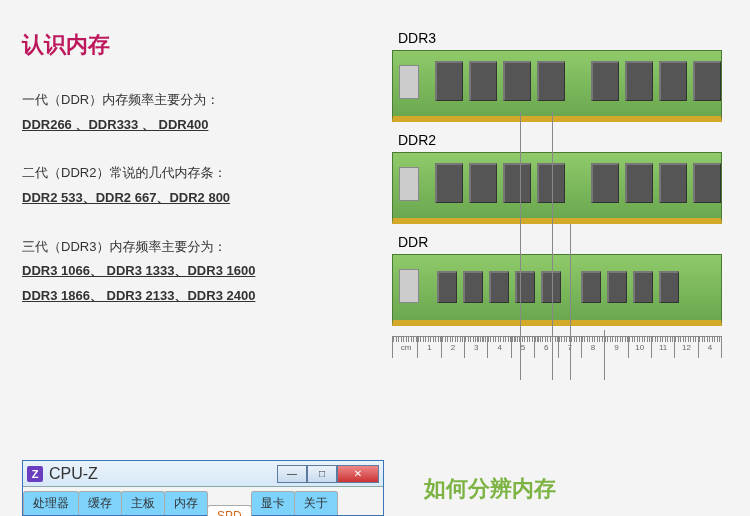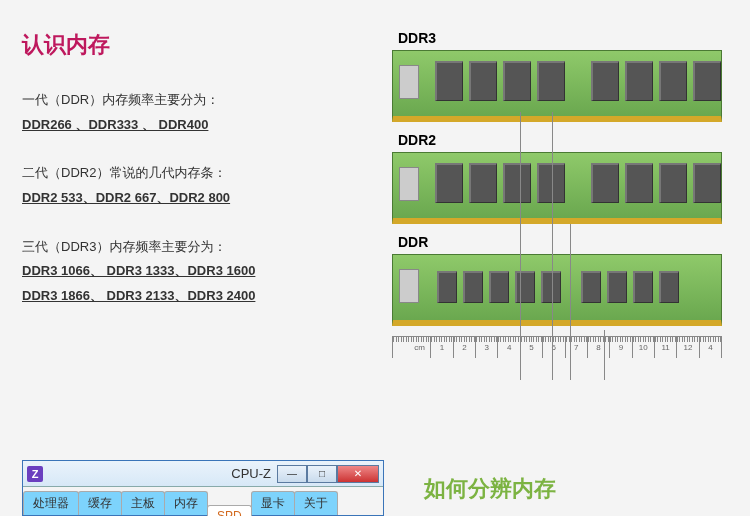--- a/index.html
+++ b/index.html
@@ -36,21 +36,21 @@
   .para .intro { display: block; }
   .para .values { font-weight: bold; display: block; text-decoration: underline; }
   .para.spec { margin-bottom: 24px; }
   .right-col {
     flex: 1;
     position: relative;
     padding-top: 0;
   }
   .ram-block { margin-bottom: 10px; position: relative; }
   .ram-label {
-    font-weight: bold;
+    font-weight: normal;
     font-size: 14px;
     color: #000;
     margin-bottom: 4px;
     margin-left: 6px;
   }
   .ram-stick {
     width: 330px;
     height: 72px;
     background: linear-gradient(#8fc96a, #6aa84f);
     border: 1px solid #4a7a33;
@@ -101,21 +101,21 @@
     padding-top: 6px;
     position: relative;
   }
   .tick::before {
     content: "";
     position: absolute;
     top: 0; left: 0; right: 0;
     height: 5px;
     background: repeating-linear-gradient(90deg, #888 0, #888 1px, transparent 1px, transparent 2.5px);
   }
-  .tick.first { border-left: 1px solid #888; text-align: center; padding-left: 16px;}
+  .tick.first { border-left: 1px solid #888; text-align: center; padding-left: 2px;}
   .notch-line {
     position: absolute;
     width: 1px;
     background: #888;
     z-index: 5;
   }
   .notch-line.l1 { left: 520px; top: 112px; height: 268px; }
   .notch-line.l2 { left: 552px; top: 112px; height: 268px; }
   .notch-line.l3 { left: 570px; top: 224px; height: 156px; }
   .notch-line.l4 { left: 604px; top: 330px; height: 50px; }
@@ -149,21 +149,21 @@
     width: 16px; height: 16px;
     background: #6a3fbf;
     color: #fff;
     font-size: 11px;
     font-weight: bold;
     display: flex;
     align-items: center;
     justify-content: center;
     border-radius: 2px;
   }
-  .cpuz-name { flex: 1; color: #333; font-size: 13px; text-align: right; }
+  .cpuz-name { flex: 1; color: #333; font-size: 16px; }
   .win-btns { display: flex; gap: 0; }
   .wbtn {
     width: 30px; height: 18px;
     border: 1px solid #5a7aa0;
     background: linear-gradient(#eaf2fa,#c9dbed);
     display: flex; align-items: center; justify-content: center;
     font-size: 10px;
     color: #333;
   }
   .wbtn.close {

